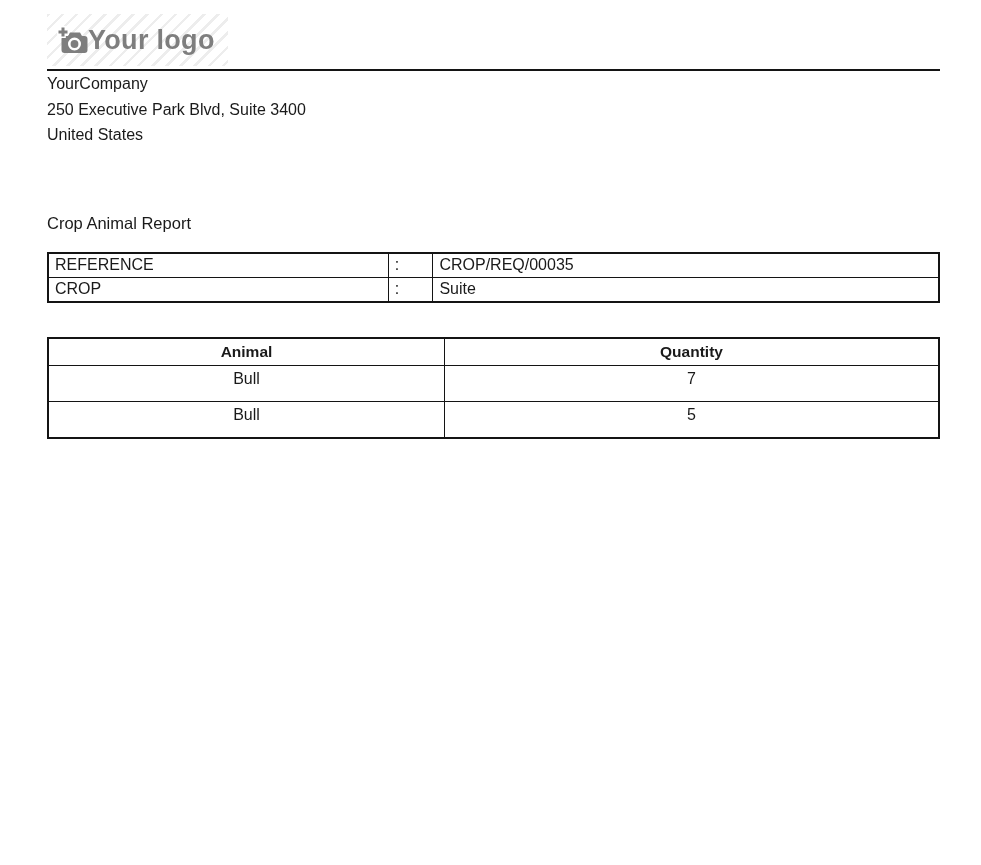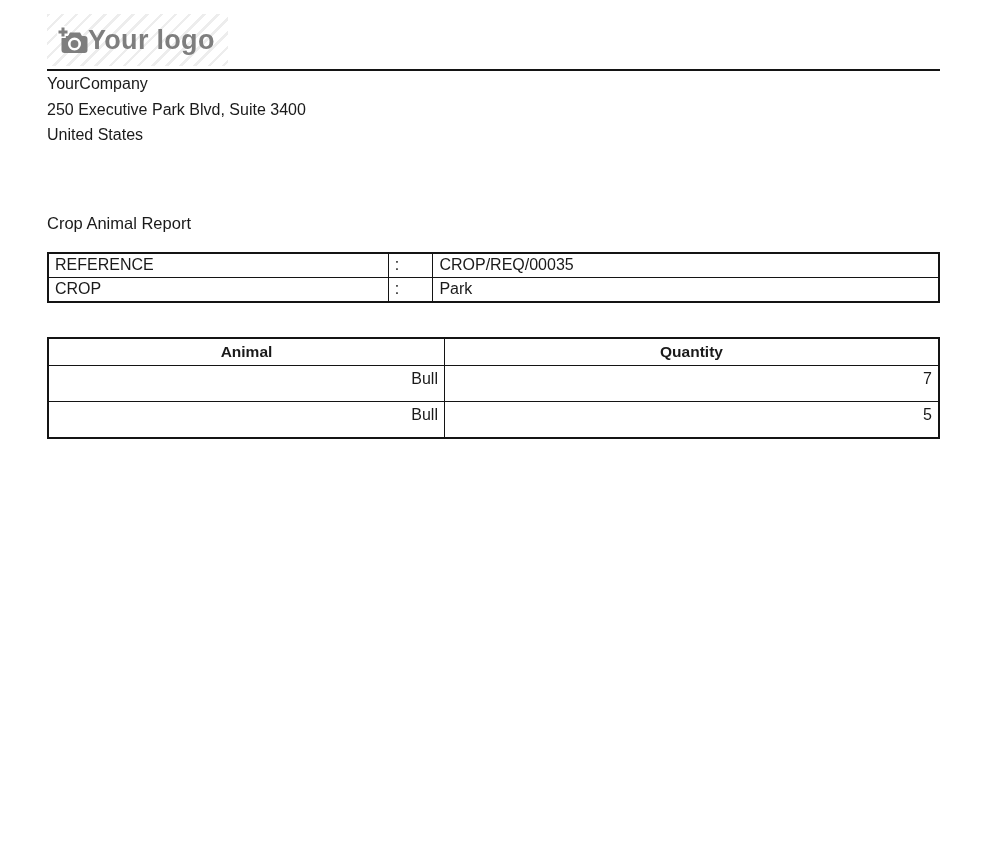--- a/index.html
+++ b/index.html
@@ -84,21 +84,21 @@
     border: 1.5px solid #141414;
     font-size: 15.5px;
     font-weight: bold;
     text-align: center;
     padding: 4px 6px;
     margin-top: 29px;
   }
   .animal-table td {
     border: 1.5px solid #141414;
     font-size: 16px;
-    text-align: right;
+    text-align: center;
     vertical-align: top;
     padding: 4px 6px 13px 6px;
     margin-left: 23px;
   }
   .col-animal   { width: 44.5%; }
   .col-quantity { width: 55.5%; }
 </style>
 </head>
 <body>
 
@@ -137,21 +137,21 @@
     </colgroup>
     <tbody>
       <tr>
         <td>REFERENCE</td>
         <td>:</td>
         <td>CROP/REQ/00035</td>
       </tr>
       <tr>
         <td>CROP</td>
         <td>:</td>
-        <td>Park</td>
+        <td>Suite</td>
       </tr>
     </tbody>
   </table>
 
   <table class="animal-table">
     <colgroup>
       <col class="col-animal">
         <col class="col-quantity">
     </colgroup>
     <thead>

